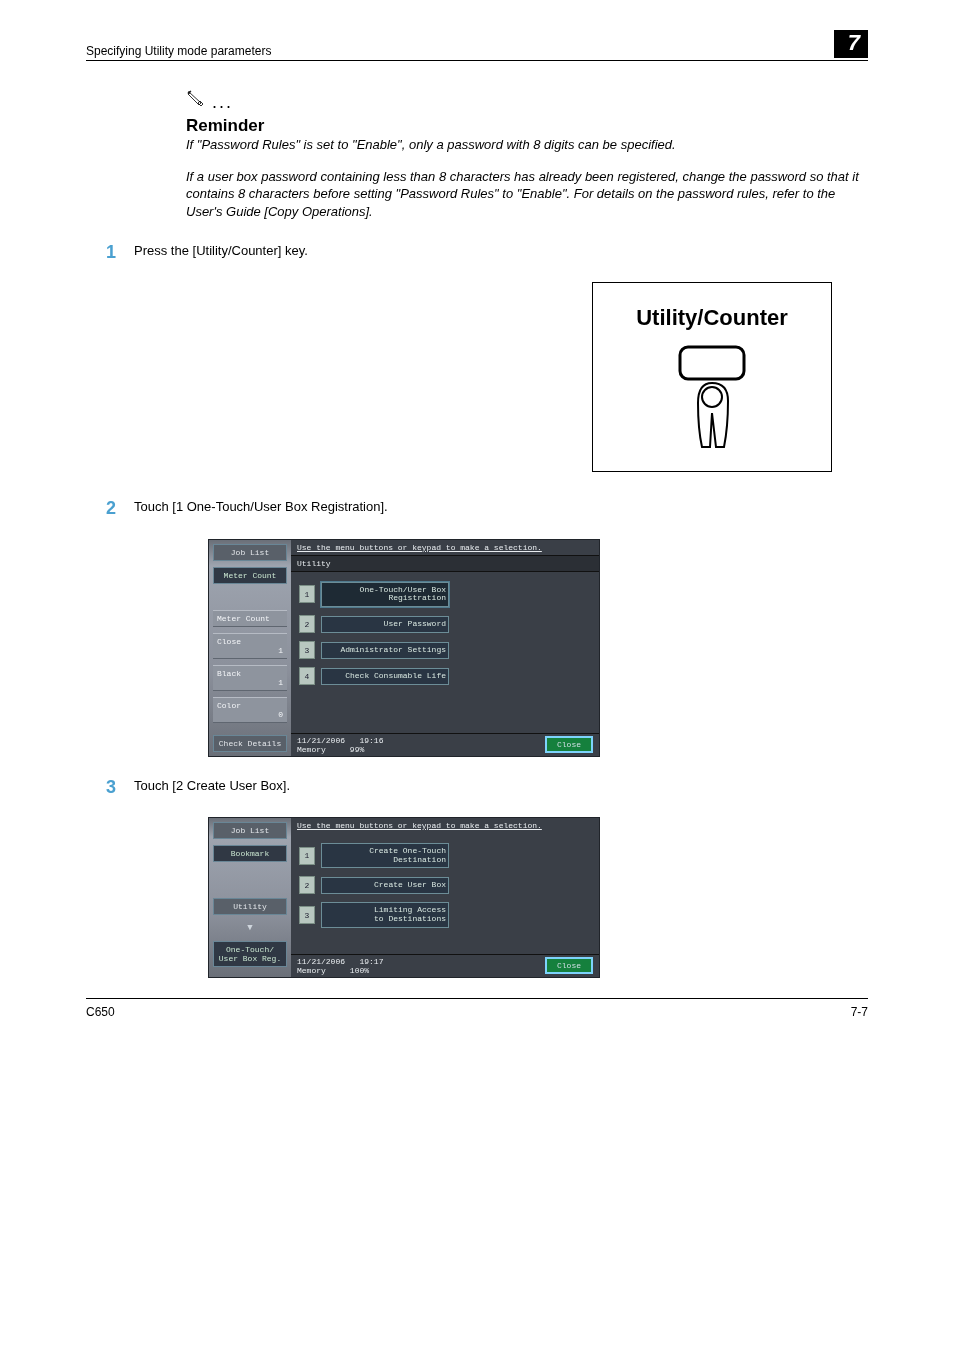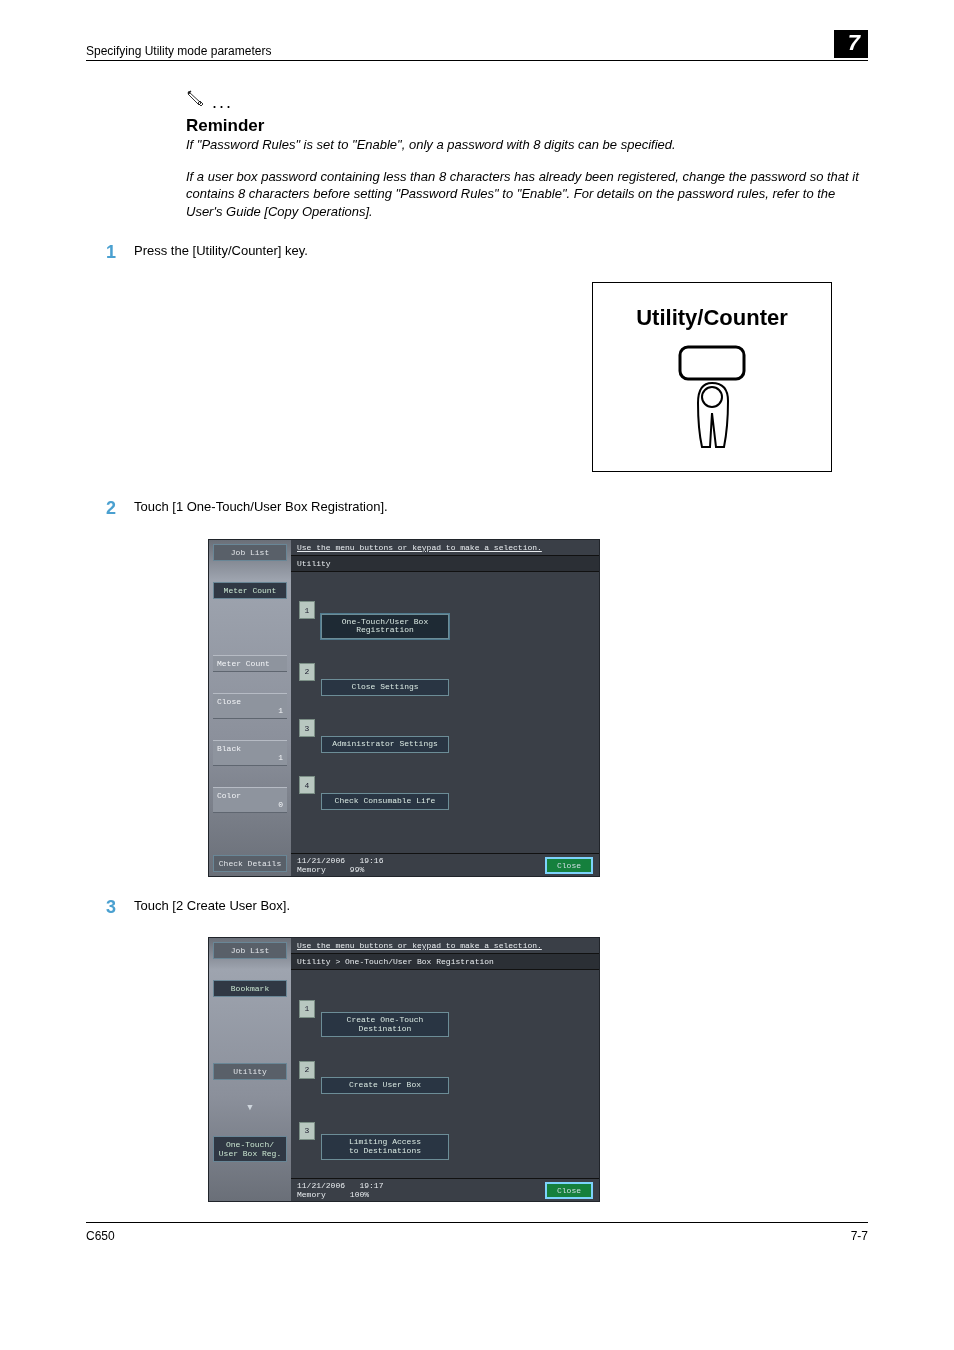--- a/index.html
+++ b/index.html
@@ -75,21 +75,21 @@
     display: flex;
     background: #20242a;
     border: 1px solid #20242a;
   }
   .panel-left {
     width: 82px;
     background: linear-gradient(#6a6f78, #9ea4af 12%, #8b909b 60%, #6a6f78);
     display: flex;
     flex-direction: column;
     padding: 4px;
-    gap: 21px;
+    gap: 6px;
   }
   .panel-right { flex: 1; background: #3a3f47; display: flex; flex-direction: column; }
   .left-btn {
     background: #303844;
     border: 1px solid #698696;
     color: #c9e5d0;
     text-align: center;
     padding: 3px 2px;
     font-size: 8px;
   }
@@ -111,33 +111,32 @@
   .menu-num {
     width: 16px; height: 18px;
     background:#b8c7c0; color:#223; border:1px solid #7b8f86;
     display:flex; align-items:center; justify-content:center;
     font-size:8px;
   }
   .menu-btn {
     width: 128px;
     background:#293543; color:#d9e8e1;
     border:1px solid #6c8d97;
-    text-align:center;
+    text-align:right;
     padding: 3px 2px;
     font-size: 8px;
     line-height: 1.1;
-    margin-top: 32px;
   }
   .menu-btn.sel { background:#1e2a34; outline:1px solid #4f7a8e; }
   .status-bar {
     border-top:1px solid #111;
     padding: 2px 6px;
     display:flex;
     justify-content:space-between;
-    align-items:flex-end;
+    align-items:flex-start;
     font-size:8px;
   }
   .close-btn {
     background:#15803d; color:#d2dfe6;
     border:2px solid #7dd3fc; padding:2px 10px;
     font-size:8px;
   }
   .down-arrow { text-align:center; font-size: 9px; color:#cfd6dd; margin:2px 0; }
 
   .footer {
@@ -220,21 +219,21 @@
       <div class="top-instr">Use the menu buttons or keypad to make a selection.</div>
       <div class="crumb-bar">Utility</div>
       <div class="menu-area">
         <div class="menu-row">
           <div class="menu-num">1</div>
           <div class="menu-btn sel" style="white-space:pre-line;">One-Touch/User Box
 Registration</div>
         </div>
         <div class="menu-row">
           <div class="menu-num">2</div>
-          <div class="menu-btn">Close Settings</div>
+          <div class="menu-btn">User Password</div>
         </div>
         <div class="menu-row">
           <div class="menu-num">3</div>
           <div class="menu-btn">Administrator Settings</div>
         </div>
         <div class="menu-row">
           <div class="menu-num">4</div>
           <div class="menu-btn">Check Consumable Life</div>
         </div>
       </div>
@@ -265,21 +264,20 @@
       <div class="left-btn">Bookmark</div>
       <div style="height:24px"></div>
       <div class="left-btn gray">Utility</div>
       <div class="down-arrow">▼</div>
       <div class="left-btn" style="white-space:pre-line;">One-Touch/
 User Box Reg.</div>
       <div class="left-spacer"></div>
     </div>
     <div class="panel-right">
       <div class="top-instr">Use the menu buttons or keypad to make a selection.</div>
-      <div class="crumb-bar">Utility &gt; One-Touch/User Box Registration</div>
       <div class="menu-area">
         <div class="menu-row">
           <div class="menu-num">1</div>
           <div class="menu-btn" style="white-space:pre-line;">Create One-Touch
 Destination</div>
         </div>
         <div class="menu-row">
           <div class="menu-num">2</div>
           <div class="menu-btn">Create User Box</div>
         </div>

